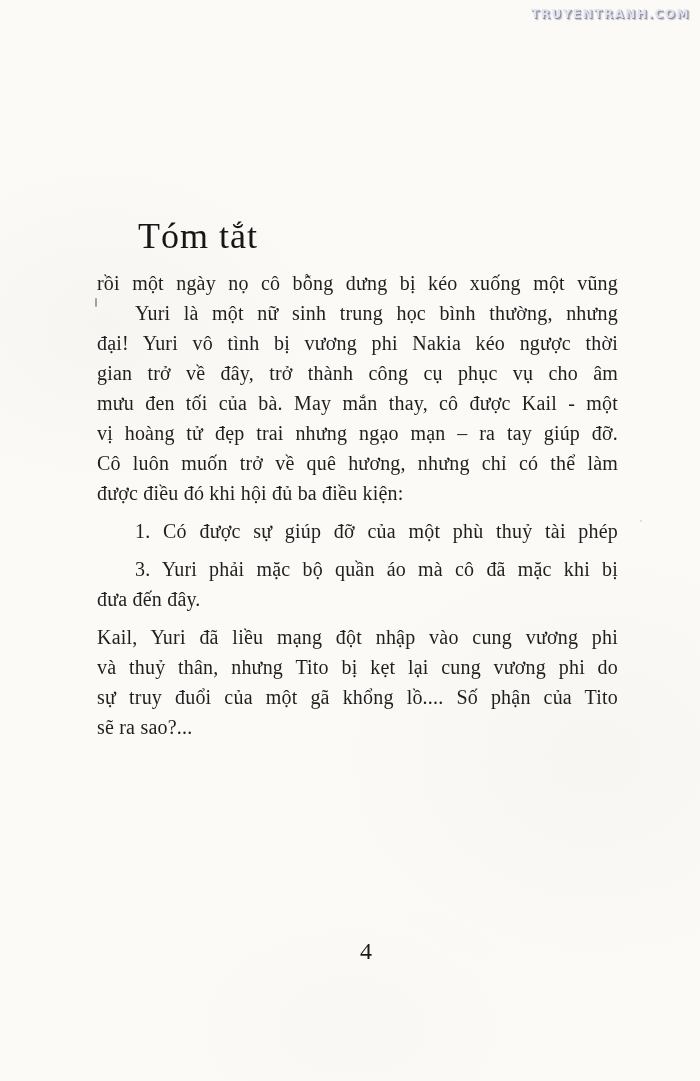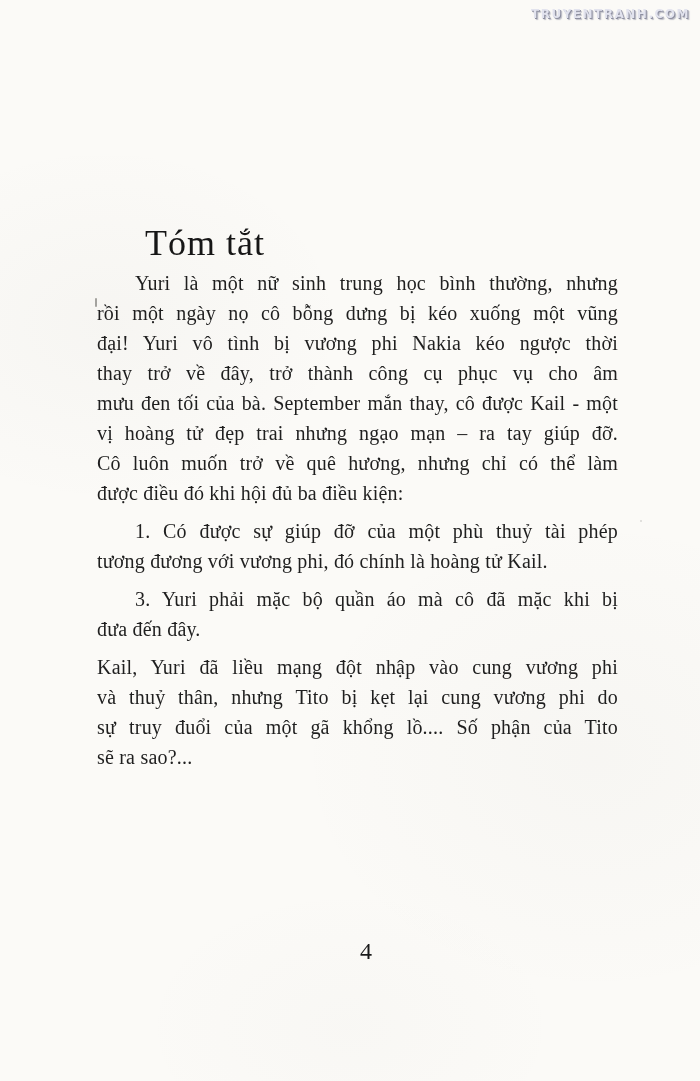--- a/index.html
+++ b/index.html
@@ -25,21 +25,21 @@
     font-size: 12px;
     letter-spacing: 1.5px;
     color: #e2e3ee;
     text-shadow: 1px 1px 0 #8d8fa0, 2px 2px 1px rgba(140,142,160,0.55);
     white-space: nowrap;
   }
   .title {
     position: absolute;
     top: 211px;
     left: 134px;
-    margin: 11px;
+    margin: 4px;
     font-size: 36px;
     font-weight: 400;
     letter-spacing: 1px;
     color: #161616;
   }
   .body-text {
     position: absolute;
     top: 268px;
     left: 97px;
     width: 521px;
@@ -76,33 +76,32 @@
 
 <div class="page">
 
   <div class="watermark">TRUYENTRANH.COM</div>
 
   <h1 class="title">Tóm tắt</h1>
 
   <div class="body-text">
 
     <div class="para">
+      <div class="line">rồi một ngày nọ cô bỗng dưng bị kéo xuống một vũng</div>
       <div class="line first">Yuri là một nữ sinh trung học bình thường, nhưng</div>
-      <div class="line">rồi một ngày nọ cô bỗng dưng bị kéo xuống một vũng</div>
       <div class="line">đại! Yuri vô tình bị vương phi Nakia kéo ngược thời</div>
-      <div class="line">thay trở về đây, trở thành công cụ phục vụ cho âm</div>
-      <div class="line">mưu đen tối của bà. September mắn thay, cô được Kail - một</div>
+      <div class="line">gian trở về đây, trở thành công cụ phục vụ cho âm</div>
+      <div class="line">mưu đen tối của bà. May mắn thay, cô được Kail - một</div>
       <div class="line">vị hoàng tử đẹp trai nhưng ngạo mạn – ra tay giúp đỡ.</div>
       <div class="line">Cô luôn muốn trở về quê hương, nhưng chỉ có thể làm</div>
       <div class="line last">được điều đó khi hội đủ ba điều kiện:</div>
     </div>
 
     <div class="para gap-lg">
       <div class="line first">1. Có được sự giúp đỡ của một phù thuỷ tài phép</div>
-      <div class="line last">tương đương với vương phi, đó chính là hoàng tử Kail.</div>
     </div>
 
 
     <div class="para gap-sm">
       <div class="line first">3. Yuri phải mặc bộ quần áo mà cô đã mặc khi bị</div>
       <div class="line last">đưa đến đây.</div>
     </div>
 
     <div class="para gap-lg">
       <div class="line">Kail, Yuri đã liều mạng đột nhập vào cung vương phi</div>

